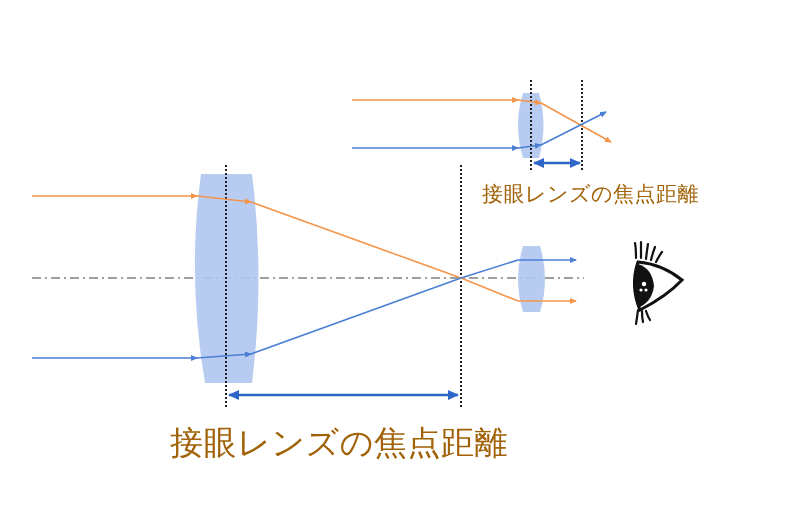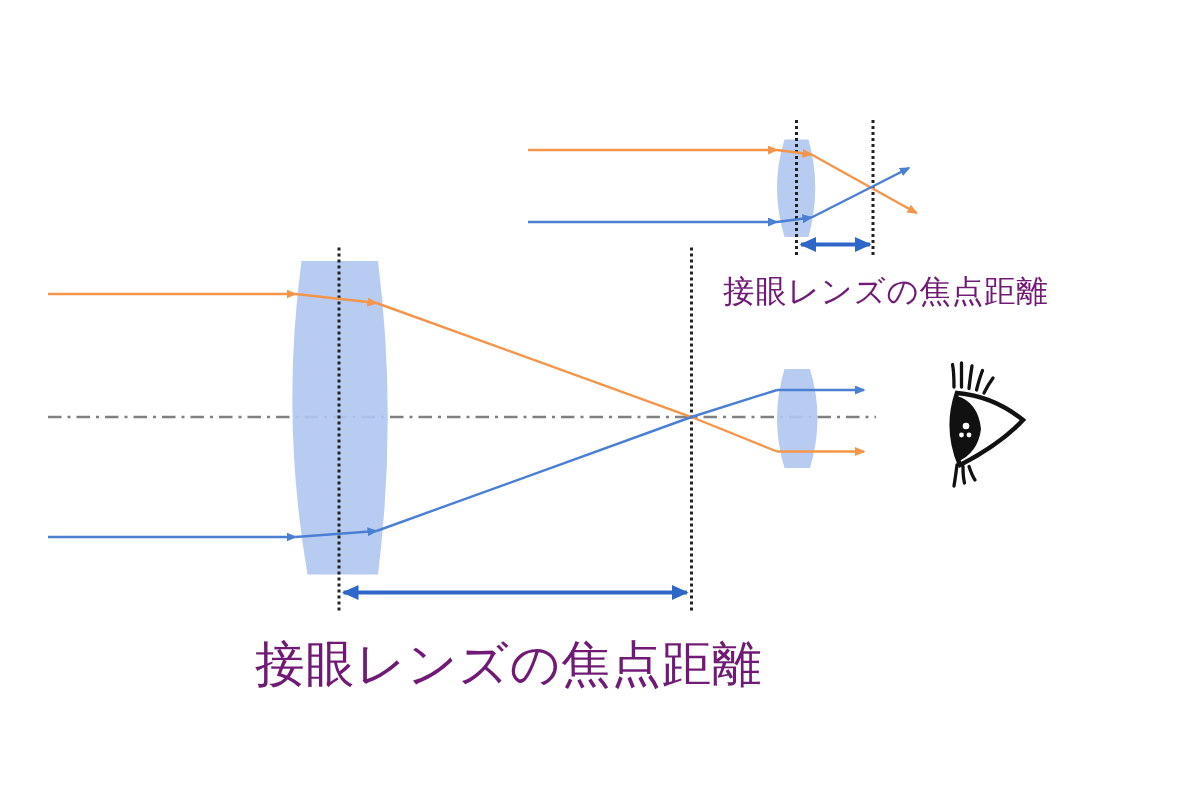--- a/index.html
+++ b/index.html
@@ -1,18 +1,18 @@
 <!DOCTYPE html>
 <html><head>
 <meta charset="utf-8">
 <style>
   html,body{margin:0;padding:0;background:#ffffff;}
   body{width:800px;height:525px;position:relative;overflow:hidden;font-family:"DejaVu Sans","Liberation Sans",sans-serif;}
   svg{position:absolute;left:0;top:0;}
-  .label{position:absolute;color:#701a75;white-space:nowrap;font-family:"DejaVu Sans","Liberation Sans",sans-serif;letter-spacing:0.5px;}
+  .label{position:absolute;color:#a16207;white-space:nowrap;font-family:"DejaVu Sans","Liberation Sans",sans-serif;letter-spacing:0.5px;}
   .label-small{left:482px;top:180px;font-size:21px;}
   .label-large{left:170px;top:421px;font-size:33px;}
 </style>
 </head>
 <body>
 
 <svg width="800" height="525" viewBox="0 0 800 525">
   <defs>
     <marker id="arrO" markerWidth="8" markerHeight="8" refX="6" refY="3" orient="auto" markerUnits="userSpaceOnUse">
       <path d="M0,0 L7,3 L0,6 z" fill="#F4954A"></path>

